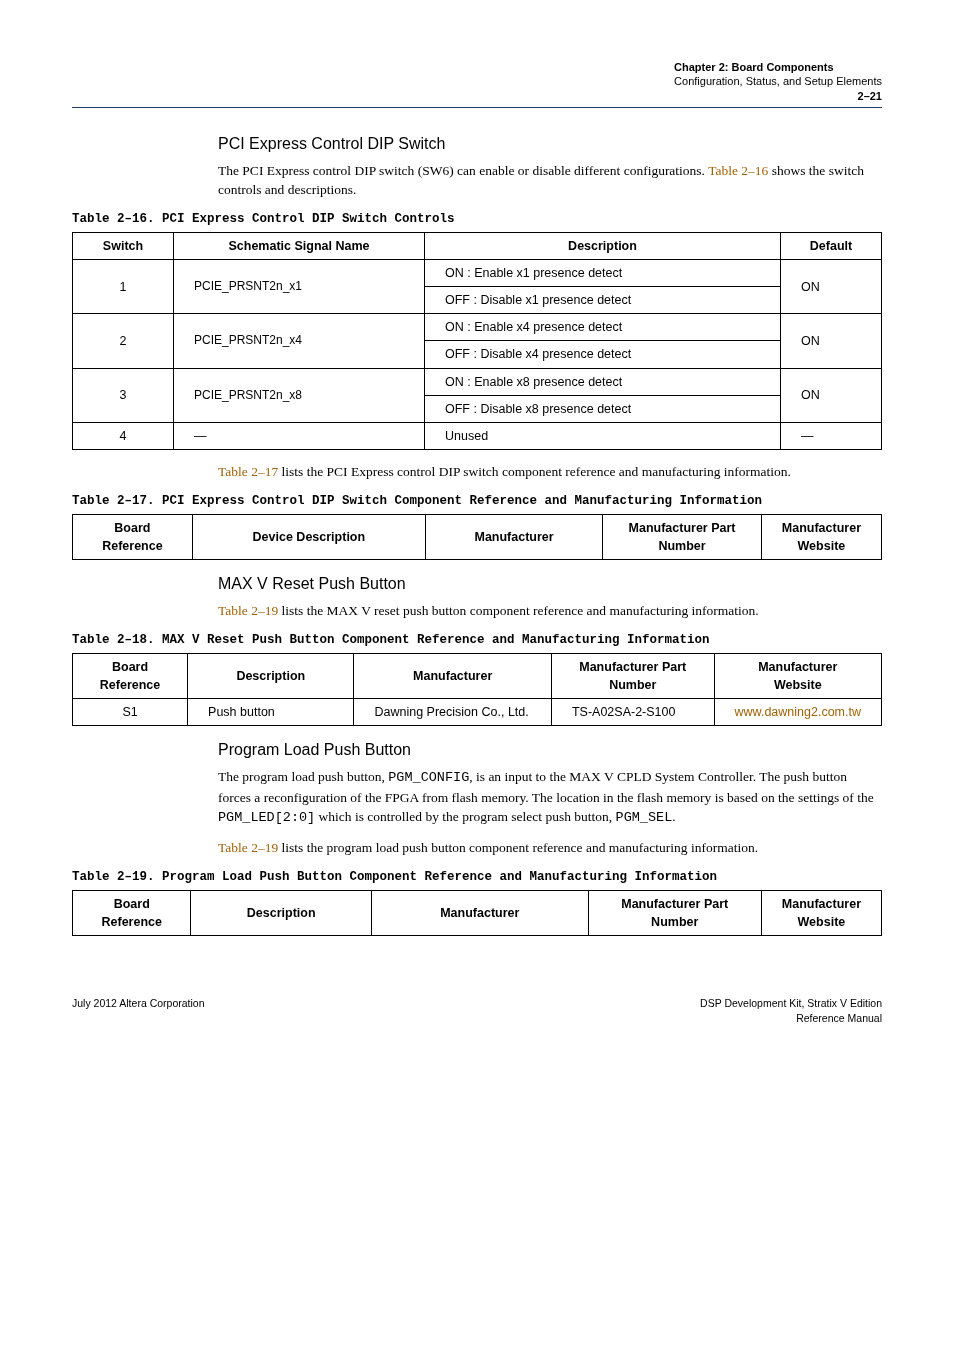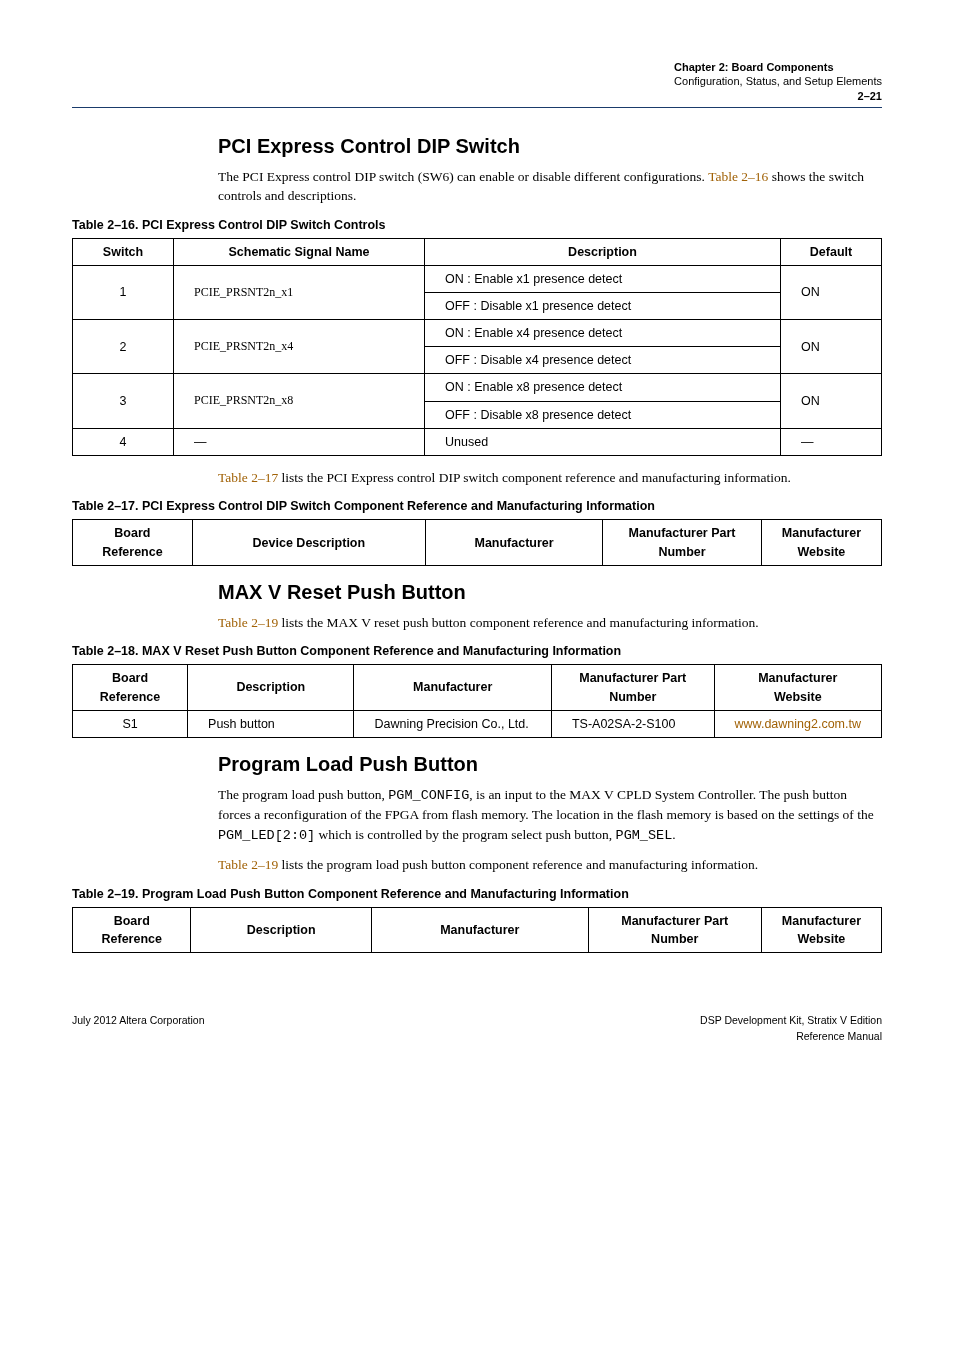--- a/index.html
+++ b/index.html
@@ -20,31 +20,31 @@
     align-items: flex-end;
     border-bottom: 1.5px solid #1a3b6b;
     padding-bottom: 2px;
     margin-bottom: 24px;
   }
   .page-header .left { font-size: 11px; line-height: 1.3; }
   .page-header .left .ch { font-weight: bold; }
   .page-header .right { font-size: 11px; font-weight: bold; }
   .h3 {
     font-family: Helvetica, Arial, sans-serif;
-    font-weight: bold;
-    font-size: 20px;
+    font-weight: normal;
+    font-size: 16px;
     margin: 4px 0 6px 0;
   }
   .body-p {
     margin: 3px 0 10px 0;
   }
   .indent-block { margin-left: 146px; }
   .link { color: #a16207; text-decoration: none; }
   .table-caption {
-    font-family: Liberation Sans, sans-serif;
+    font-family: Liberation Mono, monospace;
     font-weight: bold;
     font-size: 12.5px;
     margin: 6px 0 4px 0;
   }
   table {
     border-collapse: collapse;
     width: 100%;
     font-family: Helvetica, Arial, sans-serif;
     font-size: 12.5px;
     margin-bottom: 12px;
@@ -52,21 +52,21 @@
   th, td {
     border: 1px solid #000;
     padding: 4px 20px;
     vertical-align: middle;
   }
   th {
     font-weight: bold;
     text-align: center;
   }
   td.center { text-align: center; }
-  td.mono { font-family: Liberation Serif, serif; font-size: 12px; }
+  td.mono { font-family: Liberation Sans, sans-serif; font-size: 12px; }
   .page-footer {
     display: flex;
     justify-content: space-between;
     font-size: 10.5px;
     margin-top: 60px;
     font-family: Helvetica, Arial, sans-serif;
     gap: 46px;
   }
   .page-footer .right { text-align: right; }
 </style>

